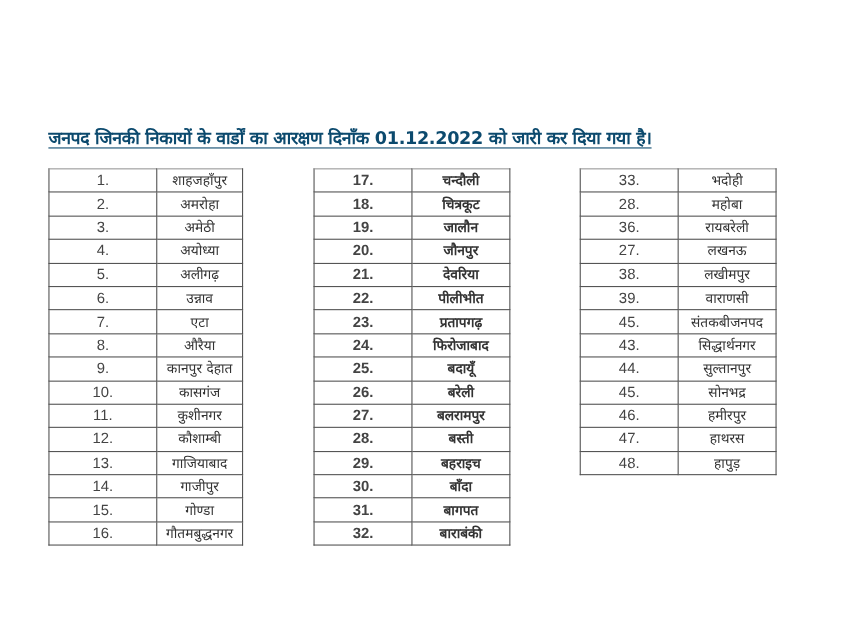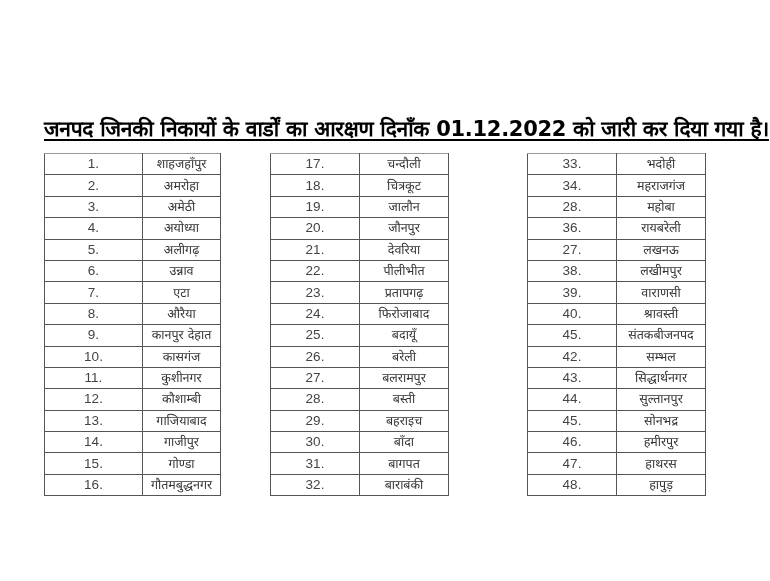--- a/index.html
+++ b/index.html
@@ -2,37 +2,37 @@
 <html><head>
 <meta charset="utf-8">
 <style>
   html, body { margin: 0; padding: 0; }
   body {
     width: 770px; height: 581px; background: #ffffff; position: relative; overflow: hidden;
     font-family: "DejaVu Sans", sans-serif; color: #222;
   }
   .title {
     position: absolute; left: 44px; top: 114px; width: 700px;
-    font-family: "DejaVu Sans", sans-serif; font-weight: bold; font-size: 21px;
-    color: #000000; text-decoration: underline; text-underline-offset: 3px;
+    font-family: "DejaVu Sans", sans-serif; font-weight: bold; font-size: 16px;
+    color: #0c4a6e; text-decoration: underline; text-underline-offset: 3px;
     white-space: nowrap; letter-spacing: -0.3px;
   }
   table.dist {
     position: absolute; top: 153px; border-collapse: collapse;
     font-size: 13px; color: #333;
   }
   table.dist td {
     border: 1px solid #555; height: 20.4px; padding: 0; text-align: center;
     line-height: 20px; white-space: nowrap;
   }
   table.dist tr:first-child td { border-top-color: #999; }
   td.num { font-family: "Liberation Sans", sans-serif; font-size: 13.5px; color: #444; }
   td.name { font-family: "DejaVu Sans", sans-serif; font-size: 12.5px; color: #333; }
   #t1 { left: 44px; } #t1 td.num { width: 97px; } #t1 td.name { width: 77px; }
-  #t2 { left: 270px; } #t2 td.num { width: 88px; } #t2 td.name { width: 88px; margin-top: 12px; }
+  #t2 { left: 285px; font-weight: bold; } #t2 td.num { width: 88px; } #t2 td.name { width: 88px; margin-top: 12px; }
   #t3 { left: 527px; } #t3 td.num { width: 88px; } #t3 td.name { width: 88px; }
 </style>
 </head>
 <body>
 
 <div class="title">जनपद जिनकी निकायों के वार्डों का आरक्षण दिनाँक 01.12.2022 को जारी कर दिया गया है।</div>
 
 <table class="dist" id="t1">
     <tbody>
       <tr>
@@ -169,54 +169,42 @@
       </tr>
     </tbody>
   </table>
 <table class="dist" id="t3">
     <tbody>
       <tr>
         <td class="num">33.</td>
         <td class="name">भदोही</td>
       </tr>
       <tr>
-        <td class="num">34.</td>
-        <td class="name">महराजगंज</td>
-      </tr>
-      <tr>
         <td class="num">28.</td>
         <td class="name">महोबा</td>
       </tr>
       <tr>
         <td class="num">36.</td>
         <td class="name">रायबरेली</td>
       </tr>
       <tr>
         <td class="num">27.</td>
         <td class="name">लखनऊ</td>
       </tr>
       <tr>
         <td class="num">38.</td>
         <td class="name">लखीमपुर</td>
       </tr>
       <tr>
         <td class="num">39.</td>
         <td class="name">वाराणसी</td>
       </tr>
       <tr>
-        <td class="num">40.</td>
-        <td class="name">श्रावस्ती</td>
-      </tr>
-      <tr>
         <td class="num">45.</td>
         <td class="name">संतकबीजनपद</td>
-      </tr>
-      <tr>
-        <td class="num">42.</td>
-        <td class="name">सम्भल</td>
       </tr>
       <tr>
         <td class="num">43.</td>
         <td class="name">सिद्धार्थनगर</td>
       </tr>
       <tr>
         <td class="num">44.</td>
         <td class="name">सुल्तानपुर</td>
       </tr>
       <tr>

